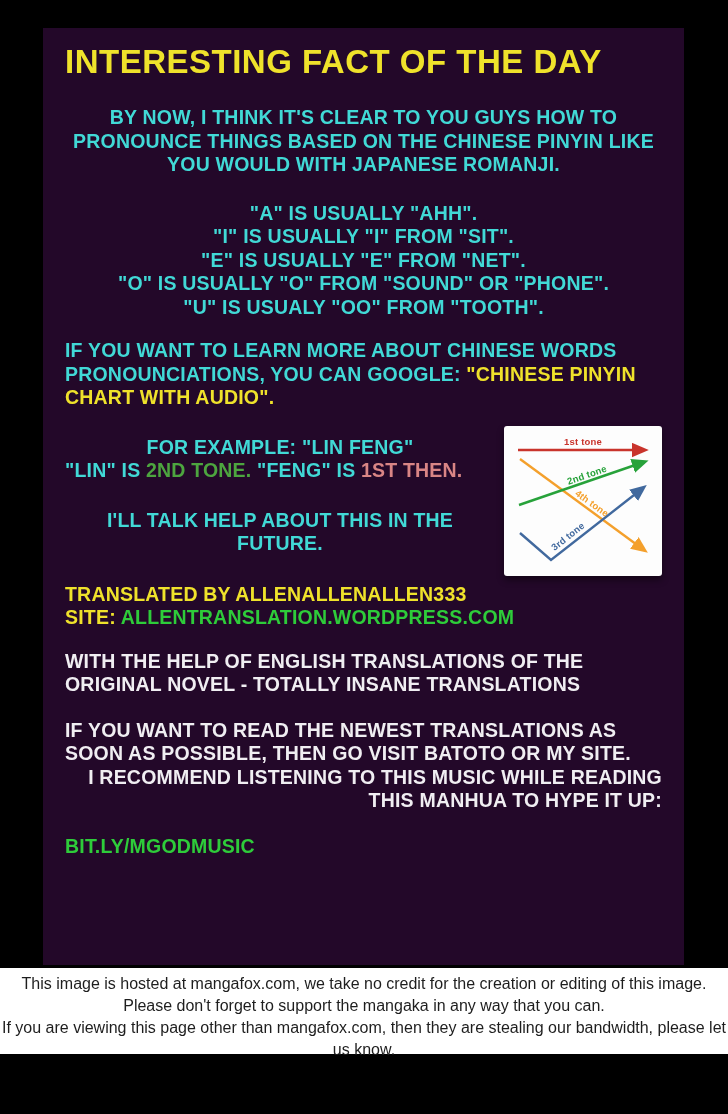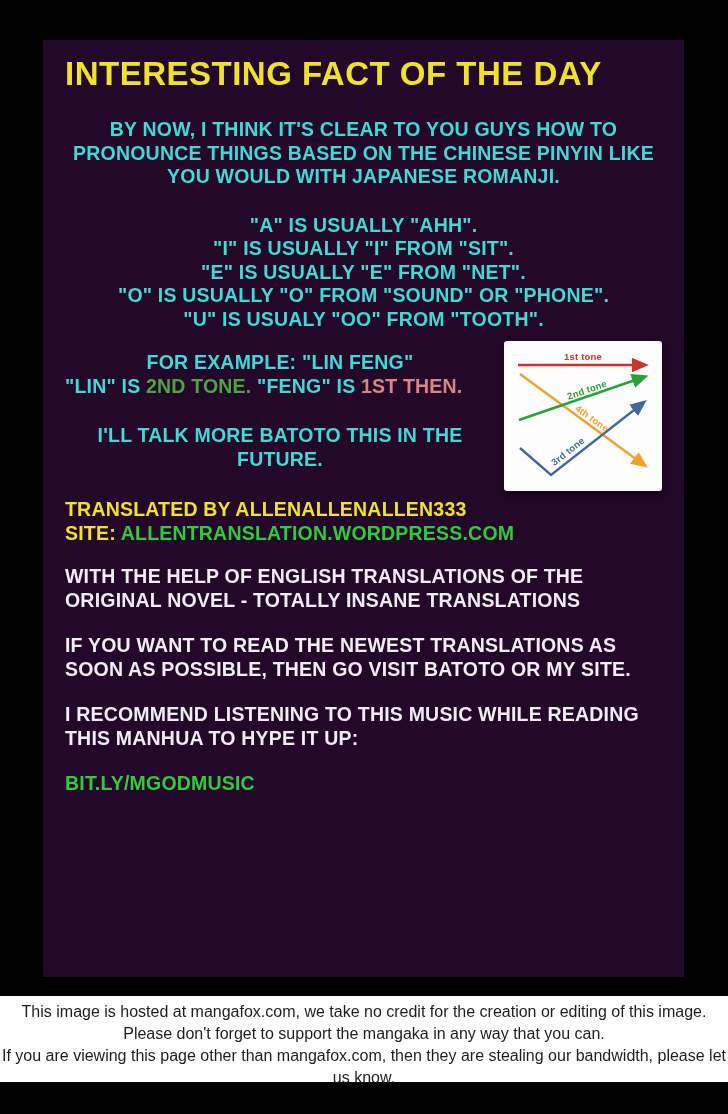--- a/index.html
+++ b/index.html
@@ -1,18 +1,18 @@
 <!DOCTYPE html>
 <html><head>
 <meta charset="utf-8">
 <style>
   html,body{margin:0;padding:0;background:#000;}
   .stage{position:relative;width:728px;height:1114px;background:#000;overflow:hidden;
          font-family:"Liberation Sans",sans-serif;}
-  .panel{position:absolute;left:43px;top:40px;width:641px;height:937px;
+  .panel{position:absolute;left:43px;top:28px;width:641px;height:937px;
          background:#230829;box-sizing:border-box;padding:14px 22px 0 22px;
          font-weight:bold;font-size:19.5px;line-height:23.5px;letter-spacing:.2px;}
   .title{font-size:33px;line-height:40px;margin:0 0 24px 0;color:#efe22b;
          letter-spacing:.5px;font-weight:bold;}
   p{margin:0;}
   .cyan{color:#41d9d6;text-align:center;}
   .yellow{color:#efe22b;}
   .white{color:#f0eef2;}
   .green{color:#2ecc3a;margin-top:7px;}
   .tone-green{color:#4da53f;}
@@ -21,23 +21,23 @@
   .vowel-list{margin-bottom:20px;}
   .p-learn{margin-bottom:26px;}
   .p-more{margin-bottom:17px;}
   .example-row{display:flex;justify-content:space-between;margin-bottom:7px;}
   .example-text{width:430px;}
   .p-future{margin-top:26px;}
   .chart-card{width:158px;height:150px;background:#fdfdfd;border-radius:3px;
               margin-top:-10px;box-shadow:0 4px 7px rgba(0,0,0,.45);flex-shrink:0;}
   .p-help{margin-top:20px;}
   .p-newest{margin-top:22px;}
-  .p-music{margin-top:22px;}
+  .p-music{text-align:right;}
   .p-musiclink{margin-top:22px;}
-  .footer{position:absolute;left:0;top:996px;width:728px;height:86px;background:#ffffff;
+  .footer{position:absolute;left:0;top:968px;width:728px;height:86px;background:#ffffff;
           color:#1e1e1e;font-size:16px;line-height:22px;text-align:center;
           box-sizing:border-box;padding-top:5px;font-weight:normal;}
   .chart-label{font-size:9.5px;font-weight:bold;font-family:"Liberation Sans",sans-serif;}
 </style>
 </head>
 <body>
 
 <div class="stage">
 
   <div class="panel">
@@ -47,27 +47,28 @@
     <p class="cyan p-intro">BY NOW, I THINK IT'S CLEAR TO YOU GUYS HOW TO PRONOUNCE THINGS BASED ON THE CHINESE PINYIN LIKE YOU WOULD WITH JAPANESE ROMANJI.</p>
 
     <div class="vowel-list">
       <p class="cyan">"A" IS USUALLY "AHH".</p>
       <p class="cyan">"I" IS USUALLY "I" FROM "SIT".</p>
       <p class="cyan">"E" IS USUALLY "E" FROM "NET".</p>
       <p class="cyan">"O" IS USUALLY "O" FROM "SOUND" OR "PHONE".</p>
       <p class="cyan">"U" IS USUALY "OO" FROM "TOOTH".</p>
     </div>
 
+    <p class="p-learn"><span class="cyan">IF YOU WANT TO LEARN MORE ABOUT CHINESE WORDS PRONOUNCIATIONS, YOU CAN GOOGLE: </span><span class="yellow">"CHINESE PINYIN CHART WITH AUDIO".</span></p>
 
 
     <div class="example-row">
       <div class="example-text">
         <p class="cyan">FOR EXAMPLE: "LIN FENG"</p>
         <p><span class="cyan">"LIN" IS </span><span class="tone-green">2ND TONE.</span><span class="cyan"> "FENG" IS </span><span class="tone-salmon">1ST THEN.</span></p>
-        <p class="cyan p-future">I'LL TALK MORE BATOTO THIS IN THE FUTURE.</p>
+        <p class="cyan p-future">I'LL TALK HELP ABOUT THIS IN THE FUTURE.</p>
       </div>
 
       <div class="chart-card">
         <svg width="158" height="150" viewBox="0 0 158 150">
           <defs>
             <marker id="ar" markerWidth="8" markerHeight="8" refX="5" refY="3" orient="auto">
               <path d="M0,0 L7,3 L0,6 Z" fill="#c9342c"></path>
             </marker>
             <marker id="ag" markerWidth="8" markerHeight="8" refX="5" refY="3" orient="auto">
               <path d="M0,0 L7,3 L0,6 Z" fill="#27a23a"></path>

